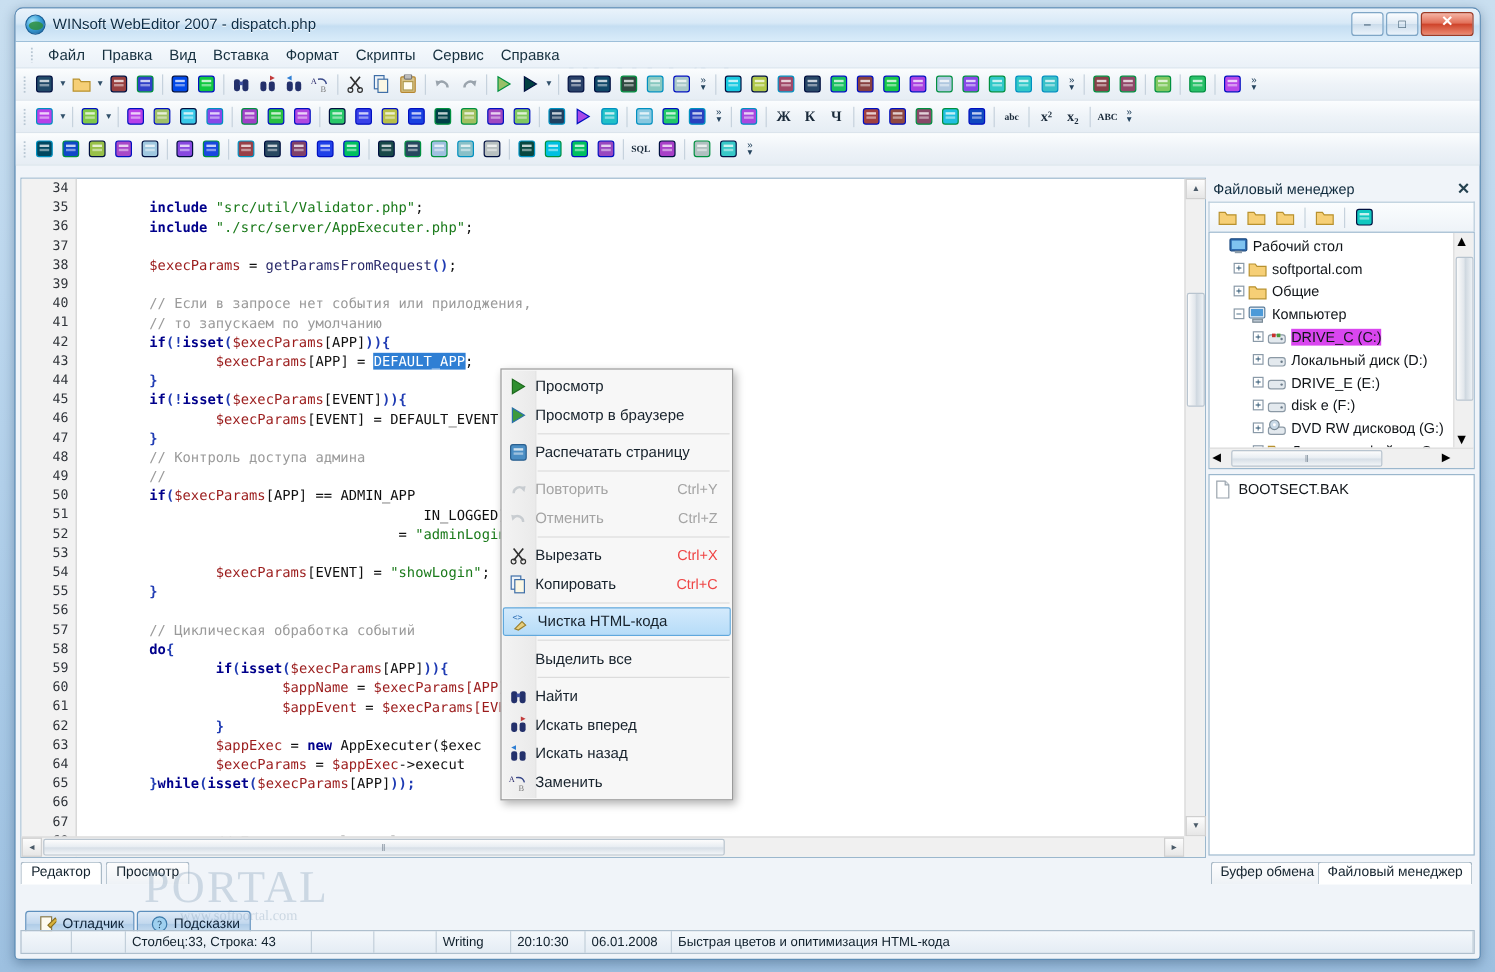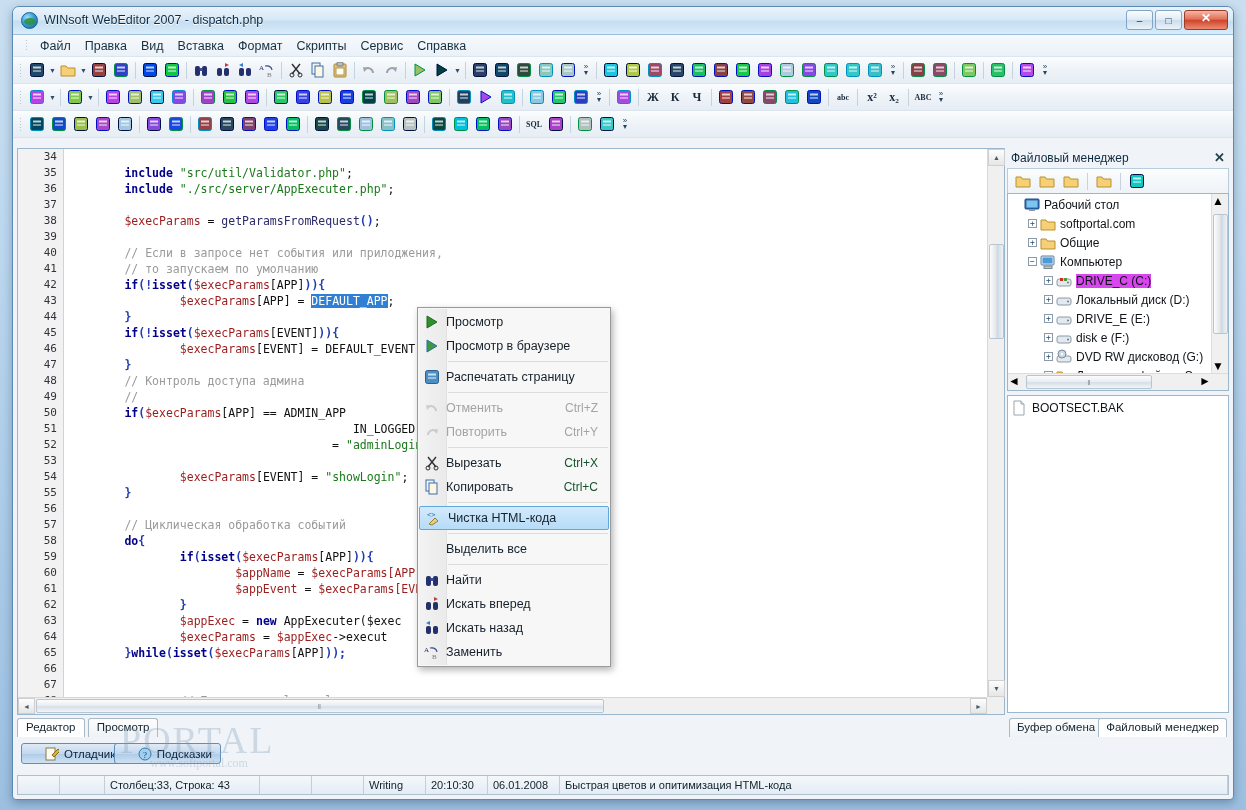--- a/index.html
+++ b/index.html
@@ -253,23 +253,23 @@
     background: linear-gradient(180deg,#fdfdfd,#eef2f6);
     border-radius: 3px 3px 0 0;
   }
   #fm-tabs .tab.sel { background: #fff; }
 
   
   #bottombar {
     position: absolute; left: 4px; right: 4px; bottom: 26px; height: 34px;
   }
   .dbgbtn {
-    position: absolute; top: 4px; height: 21px;
+    position: absolute; top: 20px; height: 21px;
     display: flex; align-items: center; gap: 4px;
-    padding: 0 8px 0 22px;
+    padding: 0 8px 0 10px;
     font-size: 11.5px; color: #0e2236;
     background: linear-gradient(180deg,#dfeaf6,#c2d8ee 50%,#aecbe7 51%,#cfe2f3);
     border: 1px solid #5d8fbd; border-radius: 3px;
   }
 
   
   #statusbar {
     position: absolute; left: 4px; right: 4px; bottom: 4px; height: 20px;
     display: flex; align-items: stretch;
     background: linear-gradient(180deg,#f4f8fb,#e4ecf4);
@@ -299,21 +299,21 @@
     border-right: 1px solid #e2e2e2;
   }
   .cmi {
     position: relative; z-index: 2;
     height: 24px; display: flex; align-items: center;
     font-size: 12.5px; color: #16212b;
     padding-left: 0;
   }
   .cmi .cmicon { width: 28px; display: flex; align-items: center; justify-content: center; flex: none; }
   .cmi .cmlabel { flex: 1; }
-  .cmi .cmacc { padding-right: 12px; color: #14532d; font-size: 12px; }
+  .cmi .cmacc { padding-right: 12px; color: #ef4444; font-size: 12px; }
   .cmi.disabled .cmlabel, .cmi.disabled .cmacc { color: #a4a4a4; }
   .cmi.hl {
     background: linear-gradient(180deg,#d3eafc,#b6dcf8);
     border: 1px solid #5fa8dd;
     border-radius: 2px;
     height: 24px;
     margin: 0 1px;
   }
   .cmsep { position: relative; z-index: 2; height: 1px; background: #dcdcdc; margin: 3px 2px 3px 30px; }
 
@@ -1553,43 +1553,43 @@
           </span>
         </span>
         <span class="cmlabel">Распечатать страницу</span>
         <span class="cmacc"></span>
       </div>
       <div class="cmsep"></div>
       <div class="cmi disabled">
         <span class="cmicon">
           <span class="ic" style="opacity: 0.45;">
             <svg width="16" height="16">
+              <g transform="scale(-1,1) translate(-16,0)">
+                <path d="M12 11 A5 5 0 0 0 4 7" stroke="#9aa4ad" stroke-width="2" fill="none"></path>
+                <polygon points="2,5 7,6 3,10" fill="#9aa4ad"></polygon>
+              </g>
+            </svg>
+          </span>
+        </span>
+        <span class="cmlabel">Повторить</span>
+        <span class="cmacc">Ctrl+Y</span>
+      </div>
+      <div class="cmi disabled">
+        <span class="cmicon">
+          <span class="ic" style="opacity: 0.45;">
+            <svg width="16" height="16">
               <g transform="">
                 <path d="M12 11 A5 5 0 0 0 4 7" stroke="#9aa4ad" stroke-width="2" fill="none"></path>
                 <polygon points="2,5 7,6 3,10" fill="#9aa4ad"></polygon>
               </g>
             </svg>
           </span>
         </span>
         <span class="cmlabel">Отменить</span>
         <span class="cmacc">Ctrl+Z</span>
-      </div>
-      <div class="cmi disabled">
-        <span class="cmicon">
-          <span class="ic" style="opacity: 0.45;">
-            <svg width="16" height="16">
-              <g transform="scale(-1,1) translate(-16,0)">
-                <path d="M12 11 A5 5 0 0 0 4 7" stroke="#9aa4ad" stroke-width="2" fill="none"></path>
-                <polygon points="2,5 7,6 3,10" fill="#9aa4ad"></polygon>
-              </g>
-            </svg>
-          </span>
-        </span>
-        <span class="cmlabel">Повторить</span>
-        <span class="cmacc">Ctrl+Y</span>
       </div>
       <div class="cmsep"></div>
       <div class="cmi">
         <span class="cmicon">
           <span class="ic">
             <svg width="16" height="16">
               <line x1="4" y1="2" x2="12" y2="12" stroke="#303030" stroke-width="1.4"></line>
               <line x1="12" y1="2" x2="4" y2="12" stroke="#303030" stroke-width="1.4"></line>
               <circle cx="4" cy="13" r="2" fill="none" stroke="#303030"></circle>
               <circle cx="12" cy="13" r="2" fill="none" stroke="#303030"></circle>

